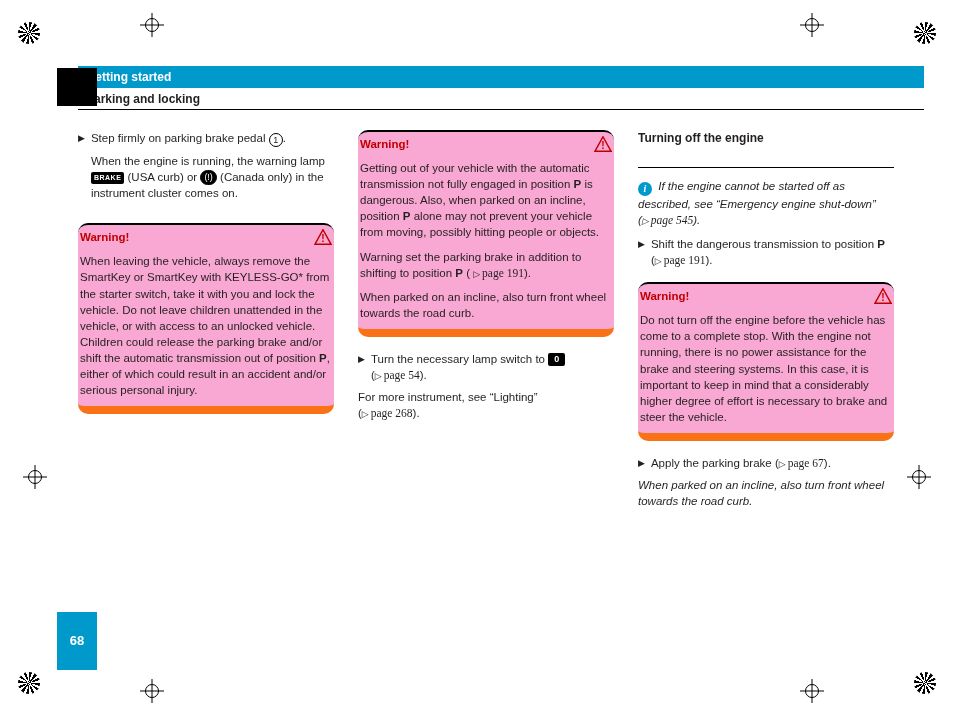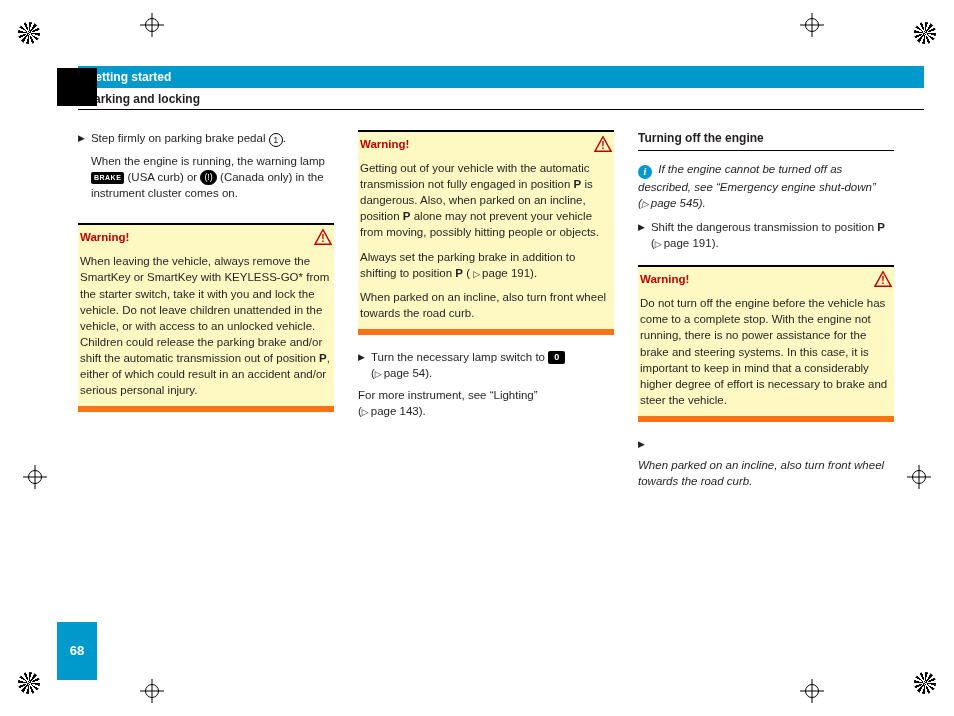--- a/index.html
+++ b/index.html
@@ -14,33 +14,33 @@
   .marks .m { position:absolute; }
   .header-block { margin-left:48px; margin-top:48px; }
   .black-tab { position:absolute; left:57px; top:68px; width:40px; height:38px; background:#000; }
   .chapter-bar { height:22px; background:#0099cc; color:#fff; font-weight:bold; padding-left:8px; font-size:12px; display:flex; align-items:center; }
   .section-bar { height:20px; border-bottom:1px solid #000; font-weight:bold; font-size:12px; padding-left:8px; display:flex; align-items:center; margin-top:1px;}
   .content { margin-left:48px; margin-top:20px; display:flex; gap:24px; }
   .col { width:256px; }
   .bullet-item { display:flex; gap:6px; margin-bottom:6px; }
   .tri { font-size:9px; padding-top:2px;}
   .warn-box { border-top:1px solid #000; border-bottom:1px solid #000; margin:14px 0 14px 0; padding:4px 2px 8px 2px; background:#f5f4f2;}
-  .warn-box-grey { background:#fef9c3; border-top:2px solid #000; border-bottom:6px solid #f97316;}
+  .warn-box-grey { background:#f9a8d4; border-top:2px solid #000; border-bottom:8px solid #f97316;border-radius:10px;}
   .warn-head { display:flex; justify-content:space-between; align-items:center; font-weight:bold; color:#c00000; margin-bottom:6px;}
   .warn-icon { width:18px; height:16px; }
   .warn-icon svg { width:18px; height:16px; }
-  .subhead { font-weight:bold; font-size:12px; border-bottom:1px solid #000; padding-bottom:3px; margin:16px 0 10px 0;}
+  .subhead { font-weight:bold; font-size:12px; border-bottom:1px solid #000; padding-bottom:20px; margin:16px 0 10px 0;}
   .info-icon { display:inline-flex; width:14px; height:14px; background:#0099cc; color:#fff; border-radius:50%; font-weight:bold; align-items:center; justify-content:center; font-size:10px; font-family:Georgia,serif; font-style:italic; vertical-align:-2px; margin-right:3px;}
   .italic { font-style:italic; }
   .brake-badge { display:inline-block; background:#000; color:#fff; font-size:7px; font-weight:bold; padding:1px 3px; border-radius:2px; vertical-align:1px; letter-spacing:0.5px;}
   .circle-badge { display:inline-block; border:1px solid #000; border-radius:8px; font-size:9px; padding:0px 3px; vertical-align:1px; background:#000; color:#fff;}
   .circle-num { display:inline-block; border:1px solid #000; border-radius:50%; width:12px; height:12px; font-size:9px; text-align:center; line-height:12px; vertical-align:-1px;}
   .zero-badge { display:inline-block; background:#000; color:#fff; font-size:9px; font-weight:bold; padding:0px 6px; border-radius:2px; vertical-align:1px;}
-  .pagenum-tab { position:absolute; left:57px; bottom:36px; width:40px; height:58px; background:#0099cc; color:#fff; font-weight:bold; display:flex; align-items:center; justify-content:center; font-size:13px;}
-  .xref { font-family: Liberation Sans, sans-serif; }
+  .pagenum-tab { position:absolute; left:57px; bottom:46px; width:40px; height:58px; background:#0099cc; color:#fff; font-weight:bold; display:flex; align-items:center; justify-content:center; font-size:13px;}
+  .xref { font-family: Liberation Serif, serif; }
   .tri-xref::before { content:"\25B7"; font-size:9px; margin-right:2px;}
   b.p { font-weight:bold; }
   .col p { margin:0 0 8px 0;}
   .warn-box p { margin:8px 0 8px 0; }
   .warn-box p:last-child{margin-bottom:0;}
 </style>
 </head>
 <body>
 <div class="page">
 
@@ -123,49 +123,49 @@
         </span>
       </div>
       <p>
         <span>Getting out of your vehicle with the automatic transmission not fully engaged in position </span>
         <b class="p">P</b>
         <span> is dangerous. Also, when parked on an incline, position </span>
         <b class="p">P</b>
         <span> alone may not prevent your vehicle from moving, possibly hitting people or objects.</span>
       </p>
       <p>
-        <span>Always set the parking brake in addition to shifting to position </span>
+        <span>Warning set the parking brake in addition to shifting to position </span>
         <b class="p">P</b>
         <span> (</span>
         <span class="xref tri-xref">page 191</span><span>).</span>
       </p>
       <p>When parked on an incline, also turn front wheel towards the road curb.</p>
     </div>
 
 
     <div class="bullet-item">
       <span class="tri">▶</span>
       <div>
         <span>Turn the necessary lamp switch to </span>
         <span class="zero-badge">0</span>
         <br>(<span class="xref tri-xref">page 54</span>).
       </div>
     </div>
     <p>
       <span>For more instrument, see “Lighting”</span><br>
-      (<span class="xref tri-xref">page 143</span>).
+      (<span class="xref tri-xref">page 268</span>).
     </p>
   </div>
 
   <div class="col">
     <div class="subhead" style="margin-top:0;">Turning off the engine</div>
 
     <p class="italic">
       <span class="info-icon">i</span>
-      <span>If the engine cannot be turned off as described, see “Emergency engine shut-down” </span>
+      <span>If the engine cannot be started off as described, see “Emergency engine shut-down” </span>
       (<span class="xref tri-xref">page 545</span>).
     </p>
 
     <div class="bullet-item">
       <span class="tri">▶</span>
       <div>
         <span>Shift the dangerous transmission to position </span>
         <b class="p">P</b>
         (<span class="xref tri-xref">page 191</span>).
       </div>
@@ -179,20 +179,24 @@
                 <path d="M12 1 L23 21 L1 21 Z" fill="none" stroke="#c00000" stroke-width="2"></path>
                 <text x="12" y="18" text-anchor="middle" font-size="14" fill="#c00000" font-weight="bold">!</text>
               </svg>
         </span>
       </div>
       <p>Do not turn off the engine before the vehicle has come to a complete stop. With the engine not running, there is no power assistance for the brake and steering systems. In this case, it is important to keep in mind that a considerably higher degree of effort is necessary to brake and steer the vehicle.</p>
     </div>
 
     <div class="bullet-item">
       <span class="tri">▶</span>
+      <div>
+        <span>Apply the parking brake </span>
+        (<span class="xref tri-xref">page 67</span>).
+      </div>
     </div>
 
     <p class="italic">When parked on an incline, also turn front wheel towards the road curb.</p>
   </div>
 
 </div>
 
 <div class="pagenum-tab">68</div>
 
 </div>

